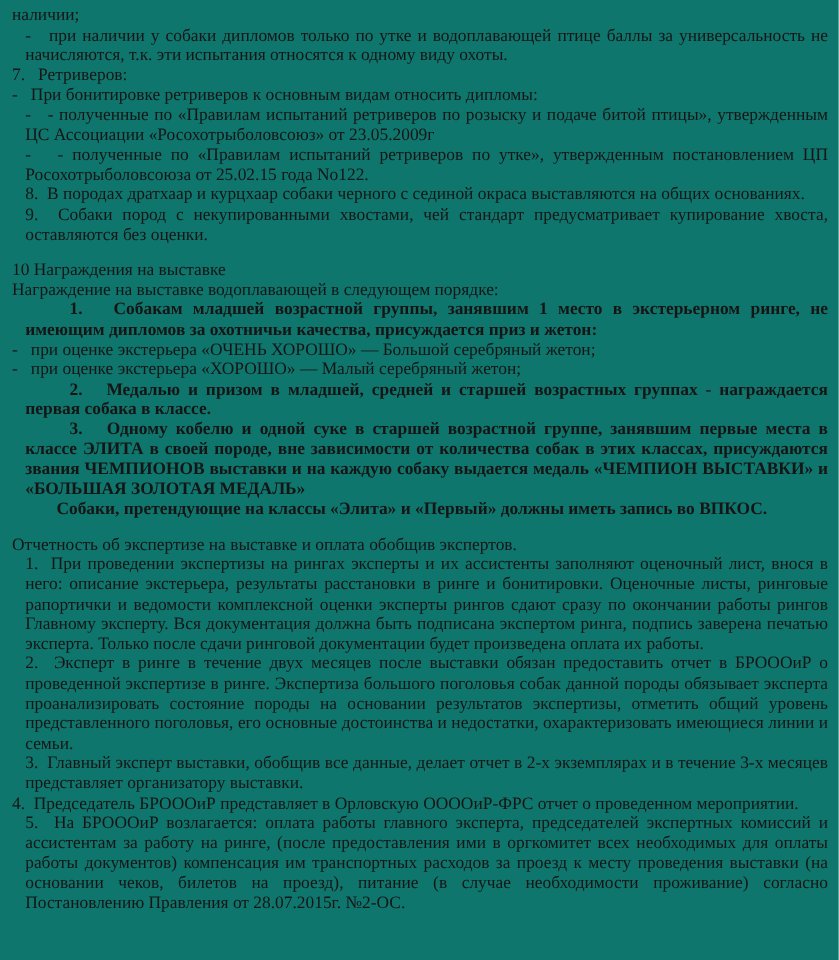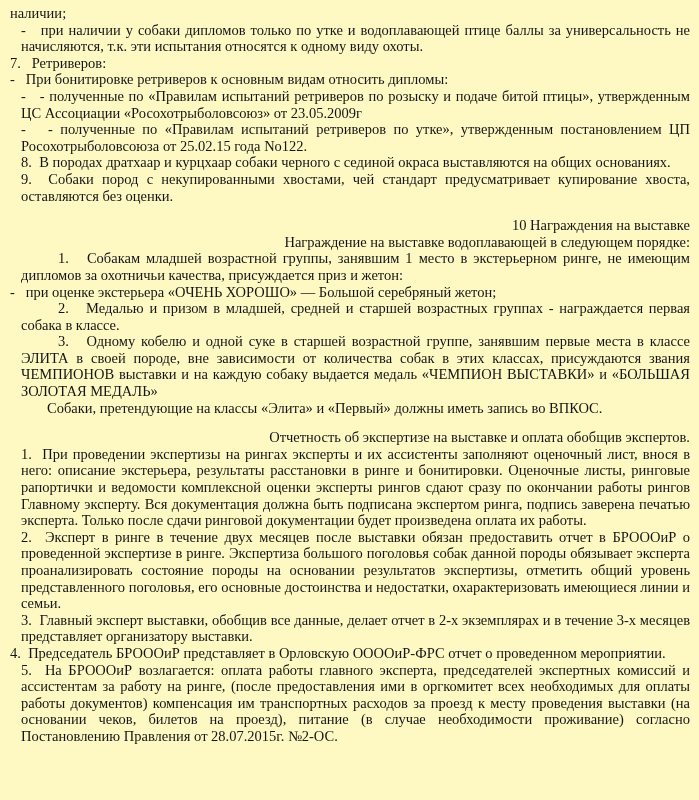--- a/index.html
+++ b/index.html
@@ -6,41 +6,42 @@
     margin: 0;
     padding: 0;
     background: #ffffff;
   }
   .page {
     position: relative;
     width: 699px;
     height: 800px;
     box-sizing: border-box;
     padding: 5px 9px 0 10px;
-    background: #fef9c3;
+    background: #0f766e;
     color: #151515;
     font-family: "Liberation Serif", "DejaVu Serif", serif;
     font-size: 14.5px;
     line-height: 16.6px;
     overflow: hidden;
   }
   .para {
     margin: 0;
     padding: 0;
   }
   .j {
     text-align: justify;
     text-justify: inter-word;
     margin-left: 11px;
   }
   .ind {
     text-indent: 37px;
+    font-weight: bold;
   }
   .center {
-    text-align: right;
+    text-align: left;
   }
   .gap-before {
     margin-top: 13px;
   }
 </style>
 </head>
 <body>
 
 <div class="page">
 
@@ -51,20 +52,21 @@
   <p class="para j">-&nbsp;&nbsp; - полученные по «Правилам испытаний ретриверов по розыску и подаче битой птицы», утвержденным ЦС Ассоциации «Росохотрыболовсоюз» от 23.05.2009г</p>
   <p class="para j">-&nbsp;&nbsp; - полученные по «Правилам испытаний ретриверов по утке», утвержденным постановлением ЦП Росохотрыболовсоюза от 25.02.15 года No122.</p>
   <p class="para j">8.&nbsp; В породах дратхаар и курцхаар собаки черного с сединой окраса выставляются на общих основаниях.</p>
   <p class="para j">9.&nbsp; Собаки пород с некупированными хвостами, чей стандарт предусматривает купирование хвоста, оставляются без оценки.</p>
 
   <p class="para center gap-before">10 Награждения на выставке</p>
   <p class="para center">Награждение на выставке водоплавающей в следующем порядке:</p>
 
   <p class="para j ind">1.&nbsp;&nbsp; Собакам младшей возрастной группы, занявшим 1 место в экстерьерном ринге, не имеющим дипломов за охотничьи качества, присуждается приз и жетон:</p>
   <p class="para">-&nbsp;&nbsp; при оценке экстерьера «ОЧЕНЬ ХОРОШО» — Большой серебряный жетон;</p>
+  <p class="para">-&nbsp;&nbsp; при оценке экстерьера «ХОРОШО» — Малый серебряный жетон;</p>
   <p class="para j ind">2.&nbsp;&nbsp; Медалью и призом в младшей, средней и старшей возрастных группах - награждается первая собака в классе.</p>
   <p class="para j ind">3.&nbsp;&nbsp; Одному кобелю и одной суке в старшей возрастной группе, занявшим первые места в классе ЭЛИТА в своей породе, вне зависимости от количества собак в этих классах, присуждаются звания ЧЕМПИОНОВ выставки и на каждую собаку выдается медаль «ЧЕМПИОН ВЫСТАВКИ» и «БОЛЬШАЯ ЗОЛОТАЯ МЕДАЛЬ»</p>
   <p class="para ind">Собаки, претендующие на классы «Элита» и «Первый» должны иметь запись во ВПКОС.</p>
 
   <p class="para center gap-before">Отчетность об экспертизе на выставке и оплата обобщив экспертов.</p>
 
   <p class="para j">1.&nbsp; При проведении экспертизы на рингах эксперты и их ассистенты заполняют оценочный лист, внося в него: описание экстерьера, результаты расстановки в ринге и бонитировки. Оценочные листы, ринговые рапортички и ведомости комплексной оценки эксперты рингов сдают сразу по окончании работы рингов Главному эксперту. Вся документация должна быть подписана экспертом ринга, подпись заверена печатью эксперта. Только после сдачи ринговой документации будет произведена оплата их работы.</p>
   <p class="para j">2.&nbsp; Эксперт в ринге в течение двух месяцев после выставки обязан предоставить отчет в БРОООиР о проведенной экспертизе в ринге. Экспертиза большого поголовья собак данной породы обязывает эксперта проанализировать состояние породы на основании результатов экспертизы, отметить общий уровень представленного поголовья, его основные достоинства и недостатки, охарактеризовать имеющиеся линии и семьи.</p>
   <p class="para j">3.&nbsp; Главный эксперт выставки, обобщив все данные, делает отчет в 2-х экземплярах и в течение 3-х месяцев представляет организатору выставки.</p>
   <p class="para">4.&nbsp; Председатель БРОООиР представляет в Орловскую ООООиР-ФРС отчет о проведенном мероприятии.</p>

